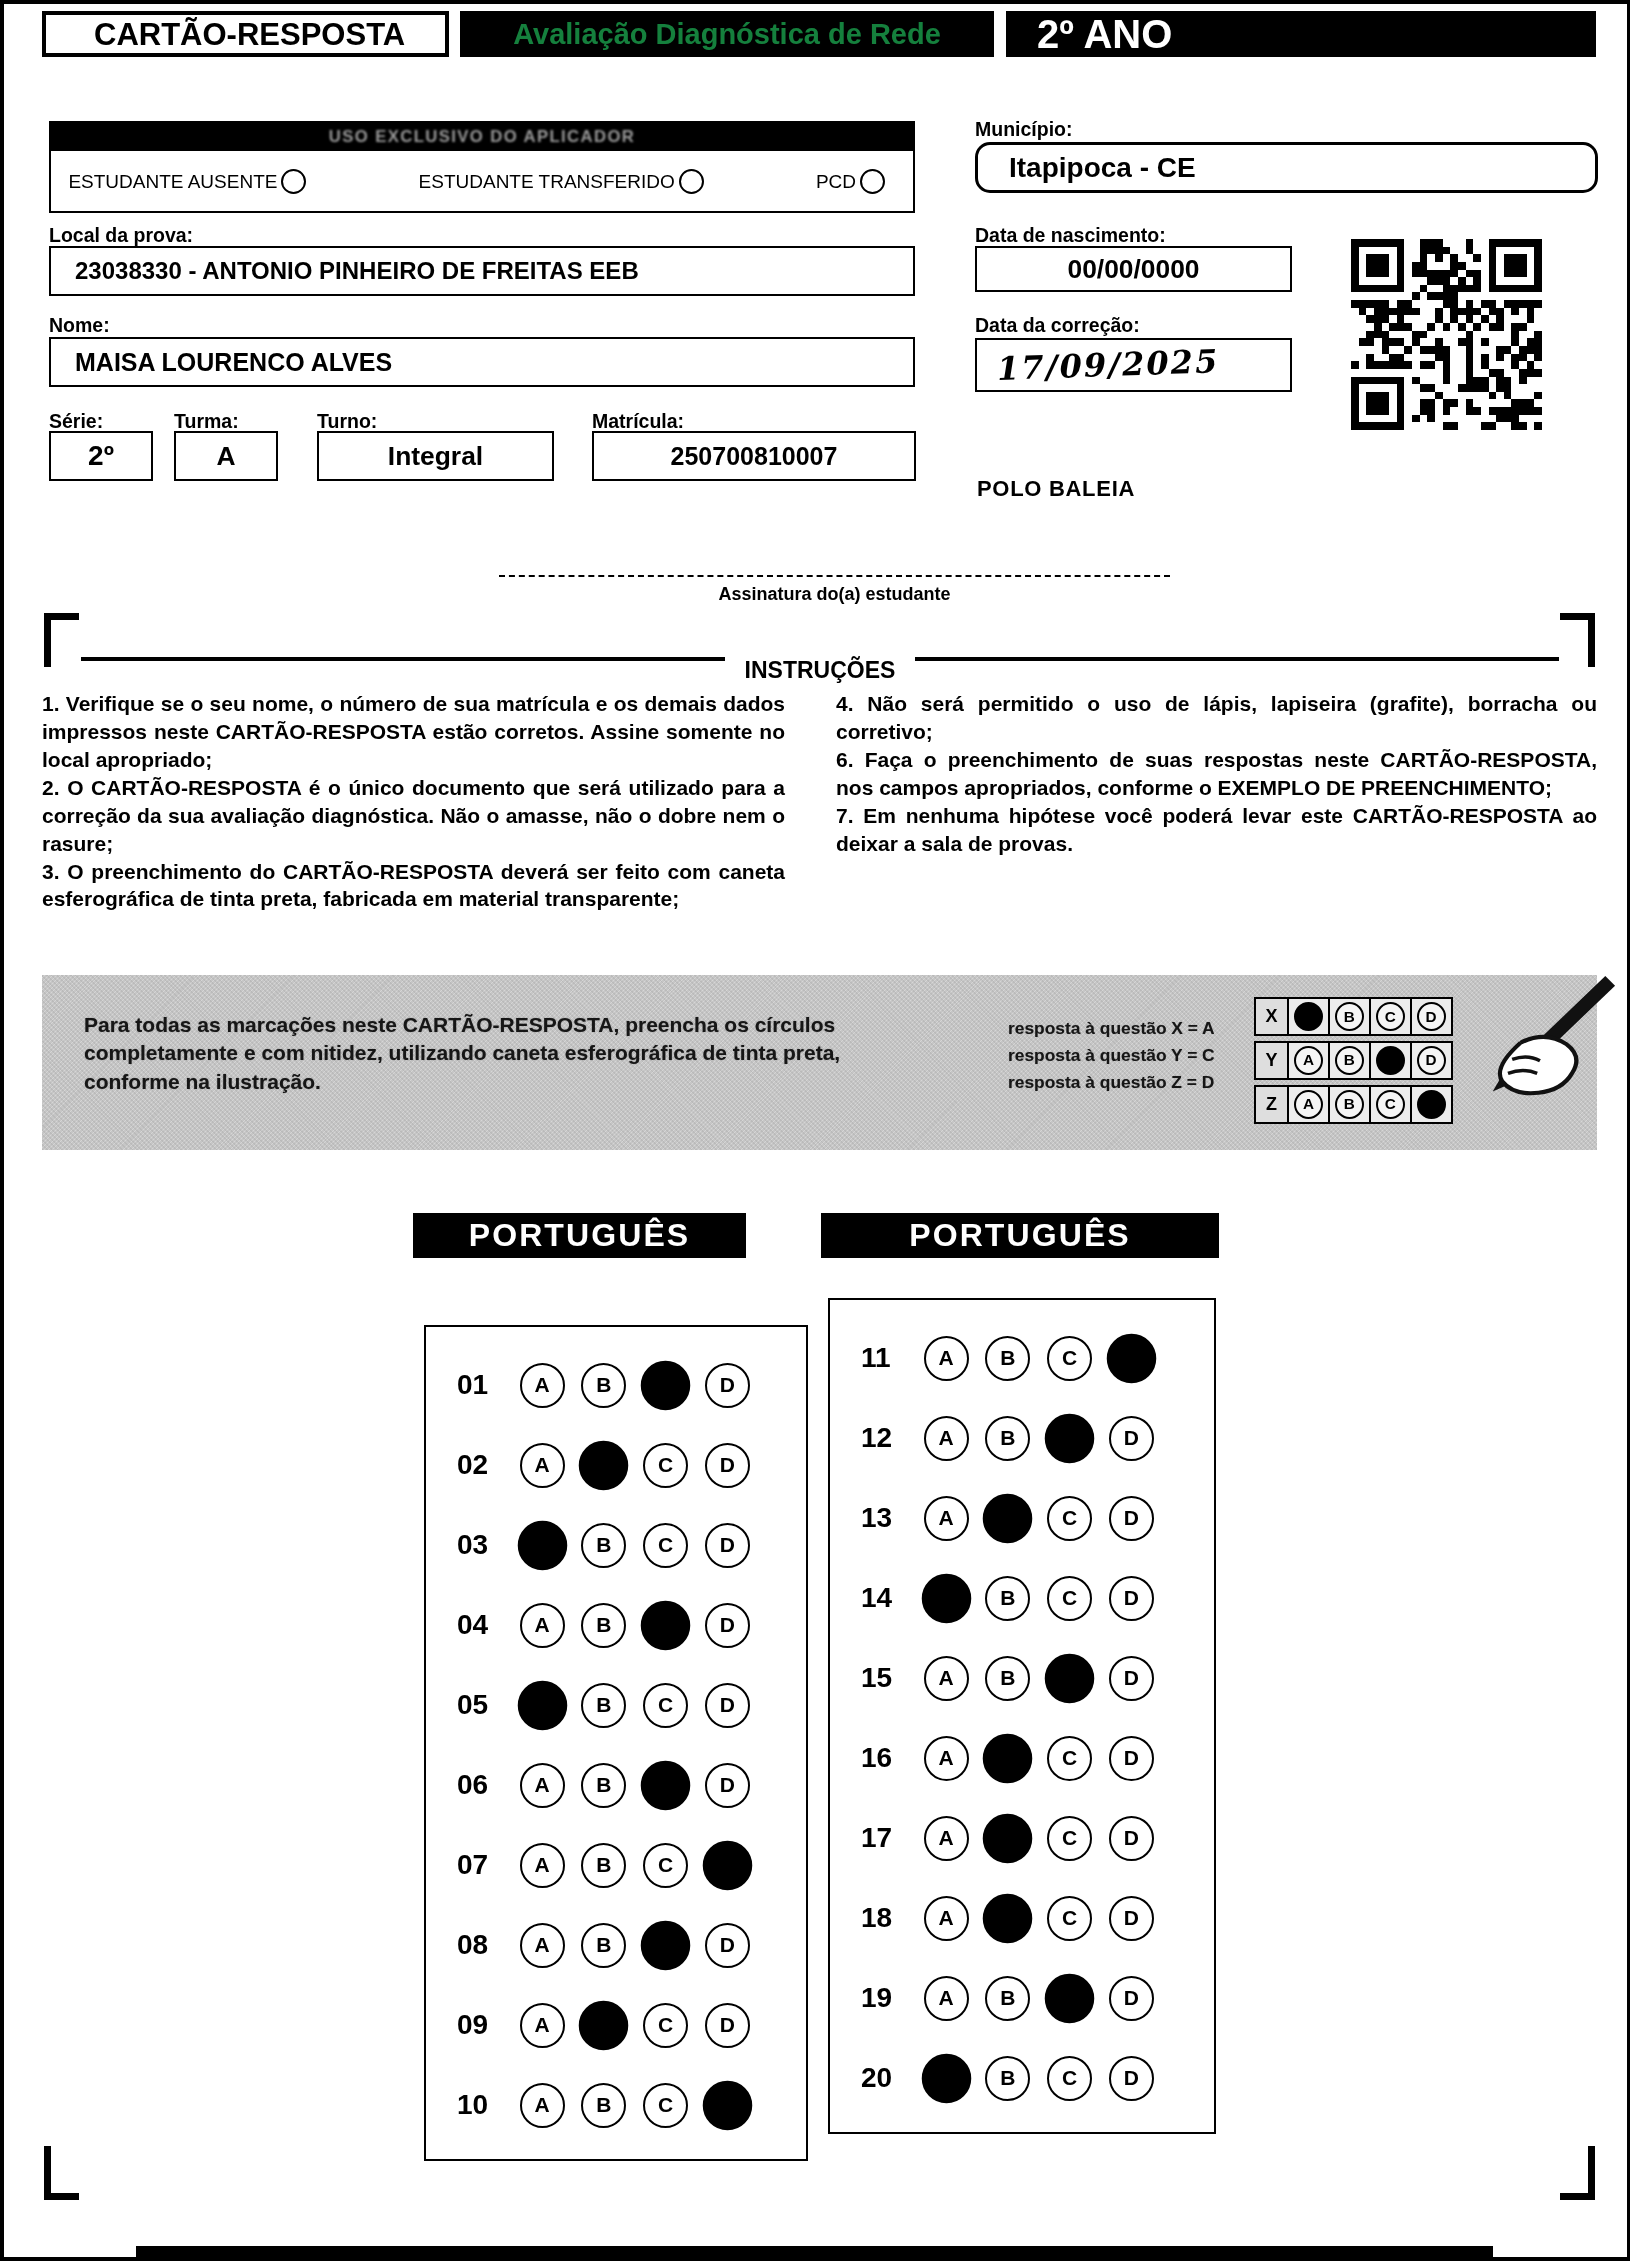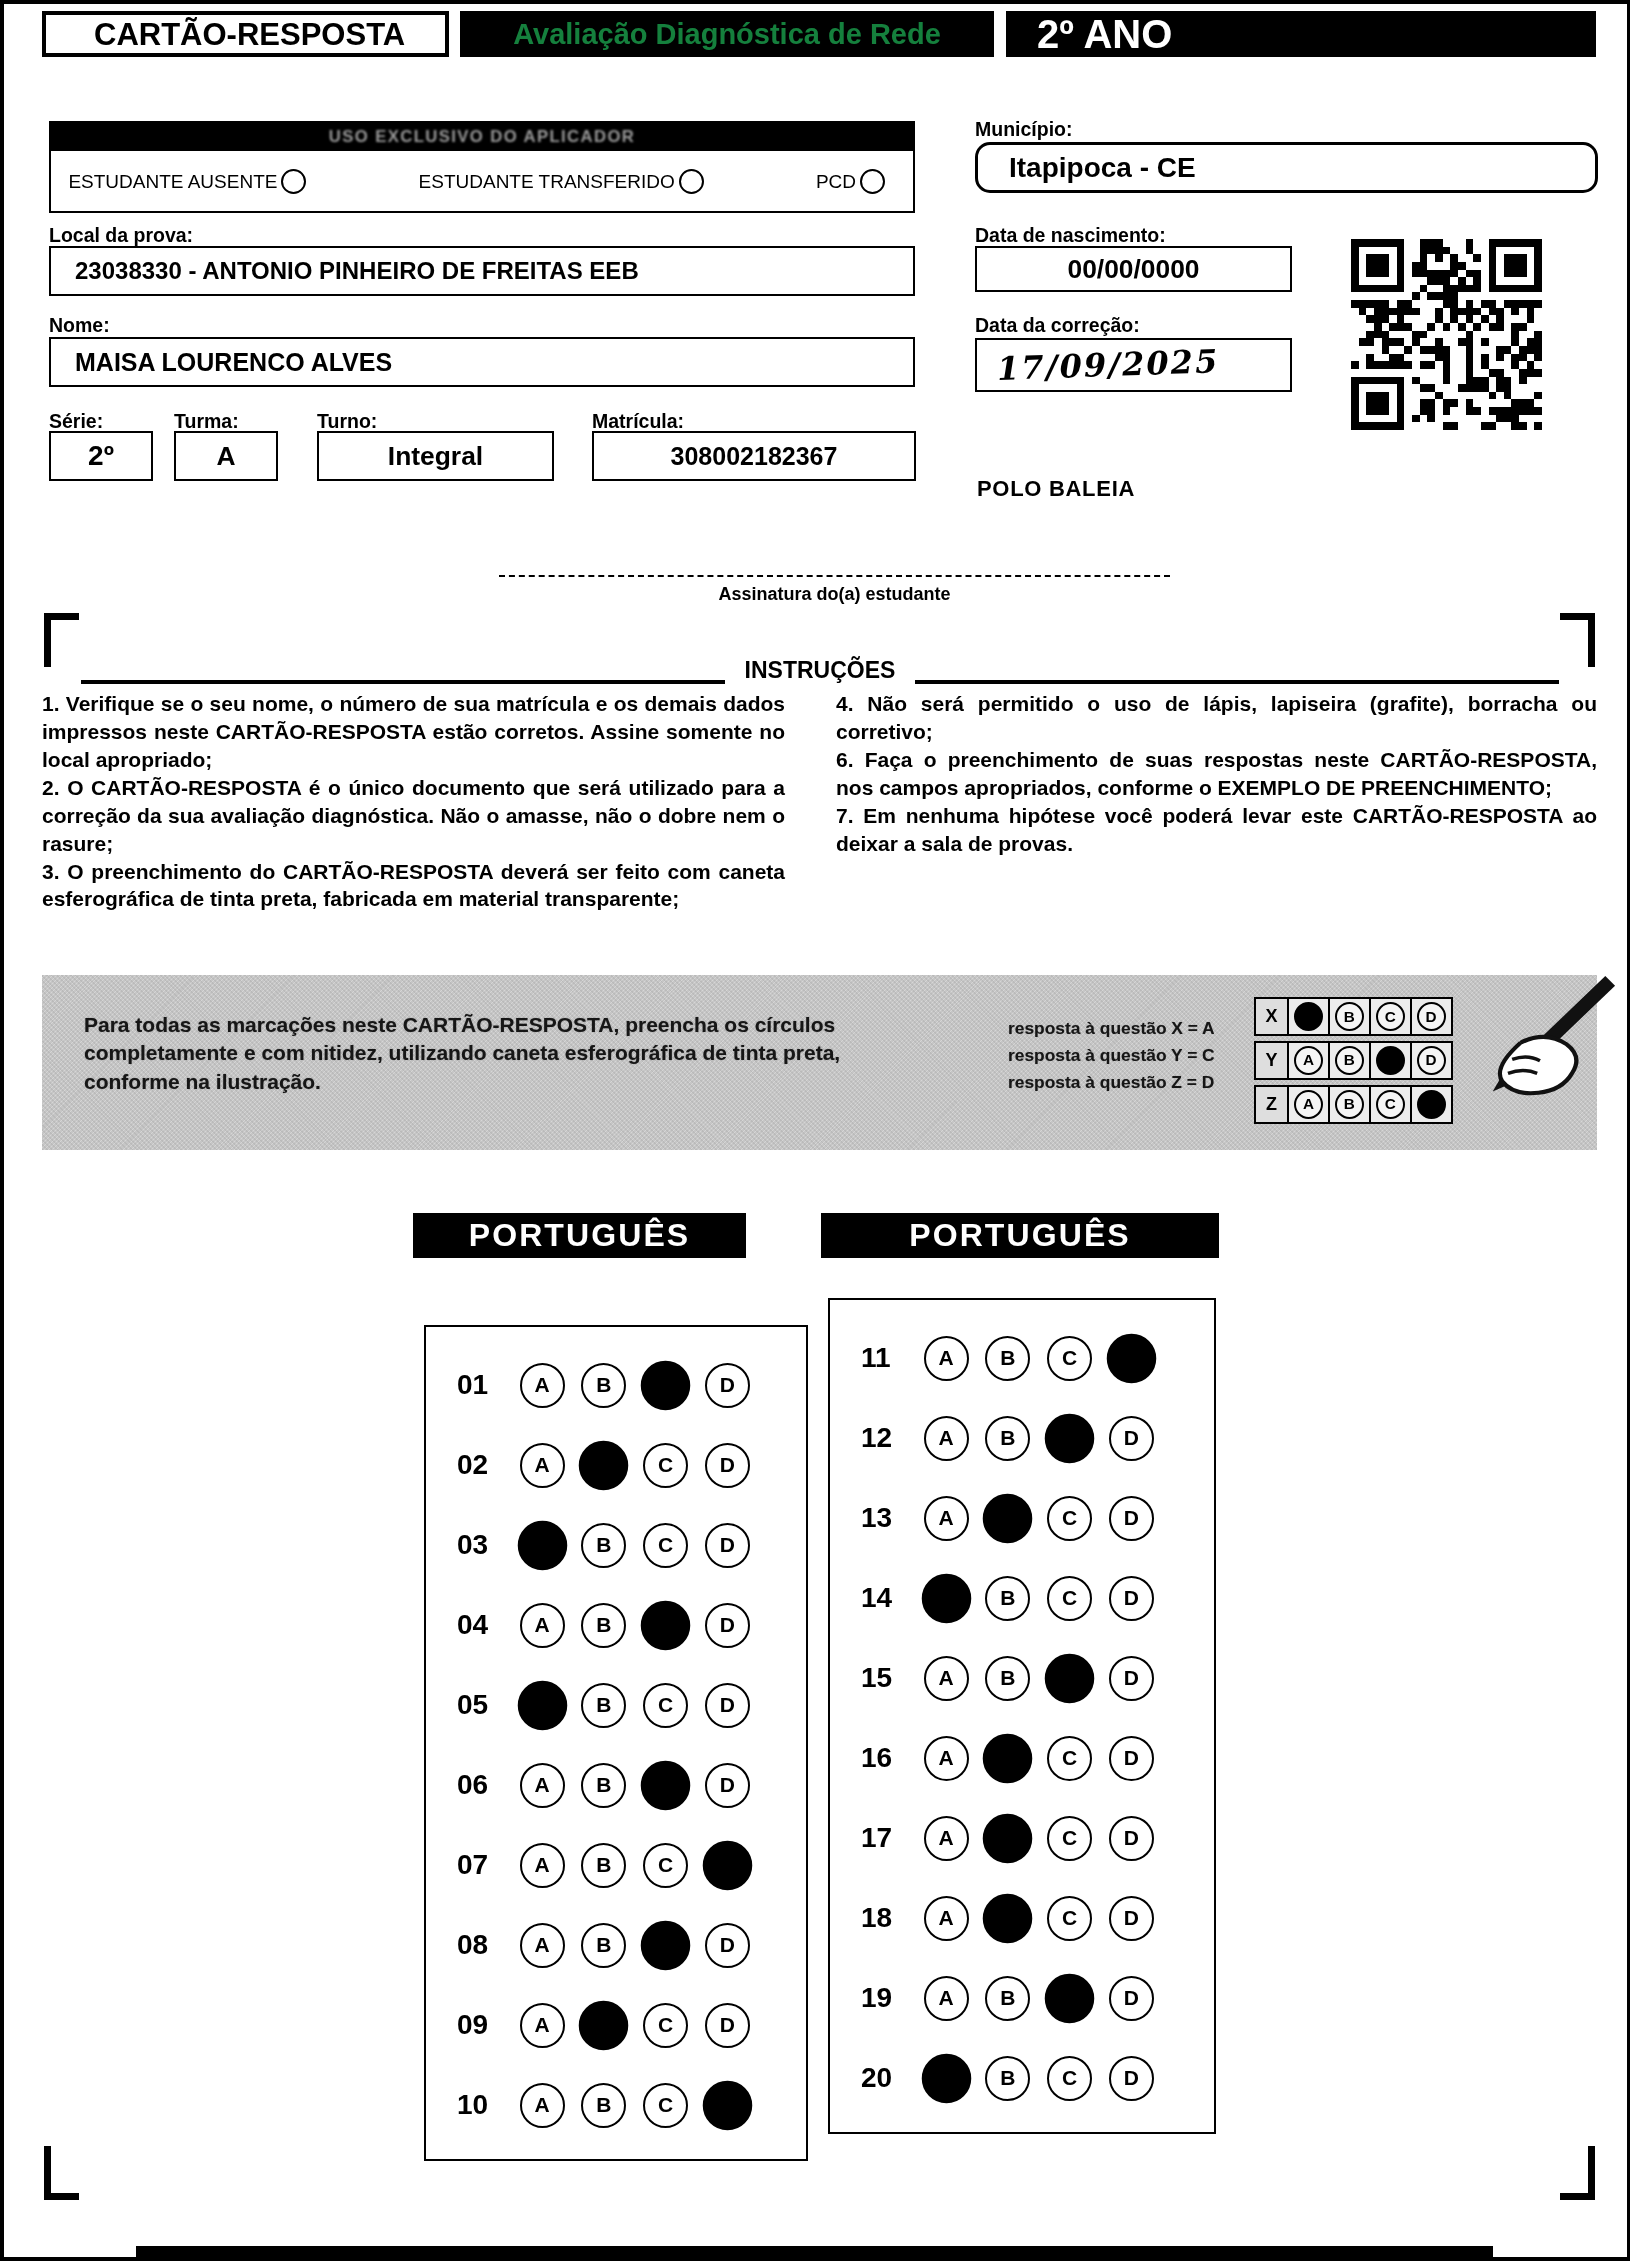--- a/index.html
+++ b/index.html
@@ -52,21 +52,21 @@
 
   .sig-line  { left:495px; top:571px; width:671px; border-top:2.8px dashed #000; }
   .sig-label { left:495px; top:580px; width:671px; text-align:center; font-size:18px; font-weight:bold; }
 
   .br { position:absolute; width:35px; height:54px; border:0 solid #000; }
   .br-tl { left:40px;   top:609px;  border-left-width:7px;  border-top-width:7px; }
   .br-tr { left:1556px; top:609px;  border-right-width:7px; border-top-width:7px; }
   .br-bl { left:40px;   top:2142px; border-left-width:7px;  border-bottom-width:7px; }
   .br-br { left:1556px; top:2142px; border-right-width:7px; border-bottom-width:7px; }
 
-  .inst-hdr { left:77px; top:653px; width:1478px; display:flex; align-items:flex-end; gap:19.5px; }
+  .inst-hdr { left:77px; top:653px; width:1478px; display:flex; align-items:flex-start; gap:19.5px; }
   .inst-line{ flex:1; border-top:4.2px solid #000; }
   .inst-title{ font-size:23px; font-weight:bold; }
   .inst-col  { position:absolute; top:686px; font-size:21px; font-weight:bold;
                line-height:1.33; text-align:justify; }
   .inst-left { left:38px; width:743px; }
   .inst-right{ left:832px; width:761px; }
   .inst-col p{ margin:0; }
 
   
   .band { left:38px; top:971px; width:1555px; height:175px; background-color:#c6c6c6;
@@ -381,21 +381,21 @@
     <span class="handwriting">17/09/2025</span>
   </div>
 
   <div class="lbl" style="left:45px;top:406px">Série:</div>
   <div class="lbl" style="left:170px;top:406px">Turma:</div>
   <div class="lbl" style="left:313px;top:406px">Turno:</div>
   <div class="lbl" style="left:588px;top:406px">Matrícula:</div>
   <div class="fbox box-serie">2º</div>
   <div class="fbox box-turma">A</div>
   <div class="fbox box-turno">Integral</div>
-  <div class="fbox box-matric">308002182367</div>
+  <div class="fbox box-matric">250700810007</div>
 
   <div class="abs polo">POLO BALEIA</div>
 
   <div class="abs sig-line"></div>
   <div class="abs sig-label">Assinatura do(a) estudante</div>
 
   <div class="br br-tl"></div>
   <div class="br br-tr"></div>
   <div class="br br-bl"></div>
   <div class="br br-br"></div>

